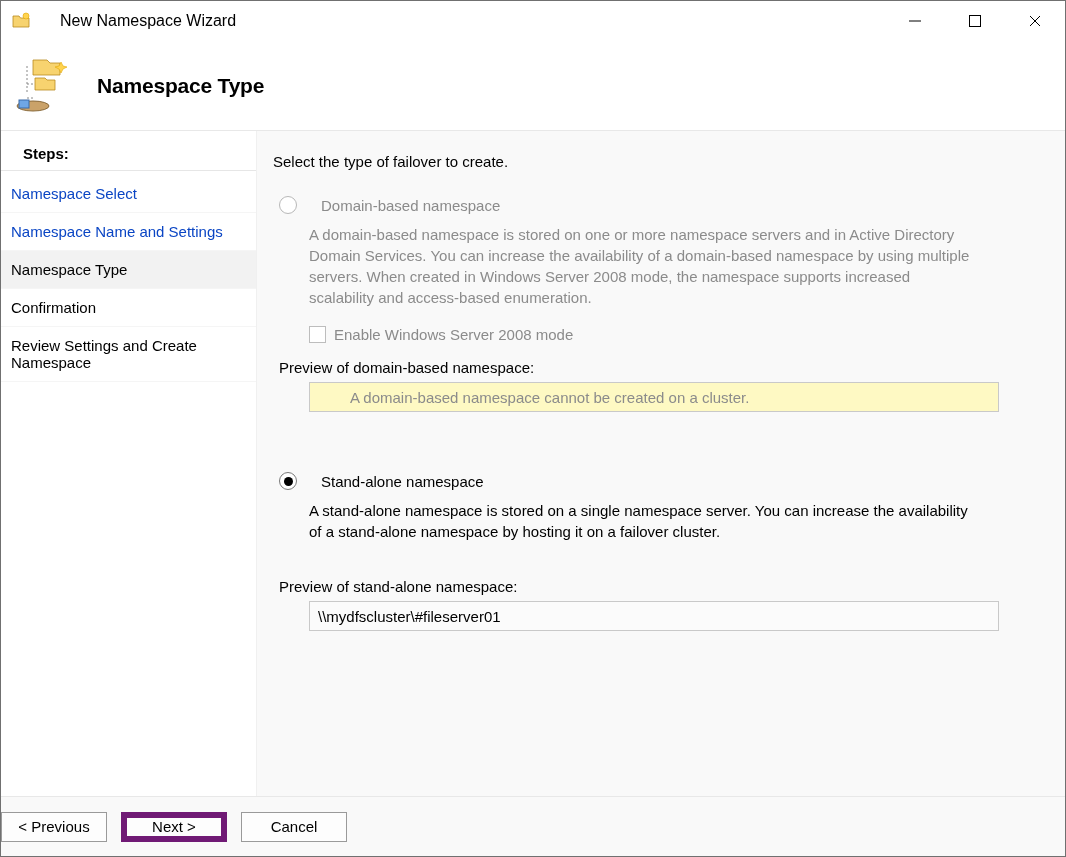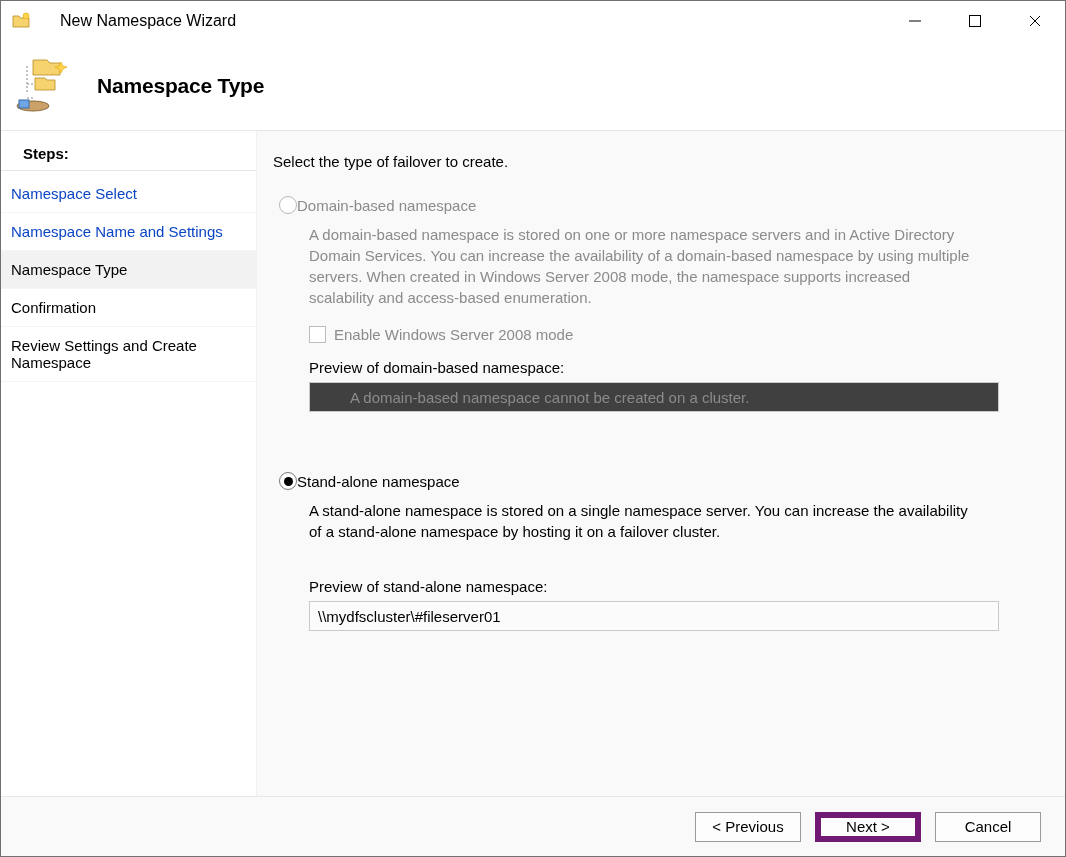--- a/index.html
+++ b/index.html
@@ -99,21 +99,21 @@
       flex: 1;
       background: #f9f9f9;
       padding: 22px 28px 0 16px;
       font-size: 15px;
       color: #000;
       overflow: hidden;
     }
     .instr { margin-bottom: 26px; }
 
     .option-block { margin-left: 6px; margin-bottom: 30px; }
-    .radio-row { display: flex; align-items: center; gap: 0; margin-bottom: 10px; }
+    .radio-row { display: flex; align-items: center; gap: 24px; margin-bottom: 10px; }
     .radio {
       width: 18px; height: 18px; border-radius: 50%;
       border: 1.6px solid #7a7a7a;
       display: inline-flex; align-items: center; justify-content: center;
       background: #fff;
     }
     .radio.disabled { border-color: #b8b8b8; }
     .radio .dot {
       width: 9px; height: 9px; border-radius: 50%; background: #000;
       display: none;
@@ -133,41 +133,40 @@
     .checkbox-row {
       display: flex; align-items: center; gap: 8px;
       margin-left: 30px; margin-bottom: 16px;
     }
     .checkbox {
       width: 17px; height: 17px;
       border: 1.5px solid #bdbdbd;
       background: #fff;
     }
 
-    .preview-label { margin-left: 30px; margin-bottom: 6px; color: #000; }
+    .preview-label { margin-bottom: 6px; color: #000; }
     .preview-box {
       margin-left: 30px;
       width: 690px;
       height: 30px;
       border: 1px solid #c9c9c9;
       background: #fbfbfb;
       padding: 4px 8px;
       font-size: 15px;
       display: flex; align-items: center;
     }
-    .preview-box.disabled { color: #8b8b8b; background: #404040; padding-left: 40px; }
+    .preview-box.disabled { color: #8b8b8b; background: #fef9c3; padding-left: 40px; }
 
     
     .footer {
       height: 60px;
       background: #f9f9f9;
       border-top: 1px solid #e8e8e8;
       display: flex;
       align-items: center;
-      justify-content: flex-end;
       padding-right: 24px;
       gap: 14px;
     }
     .btn {
       min-width: 106px;
       height: 30px;
       border: 1px solid #9a9a9a;
       background: #fdfdfd;
       font-size: 15px;
       display: flex; align-items: center; justify-content: center;

